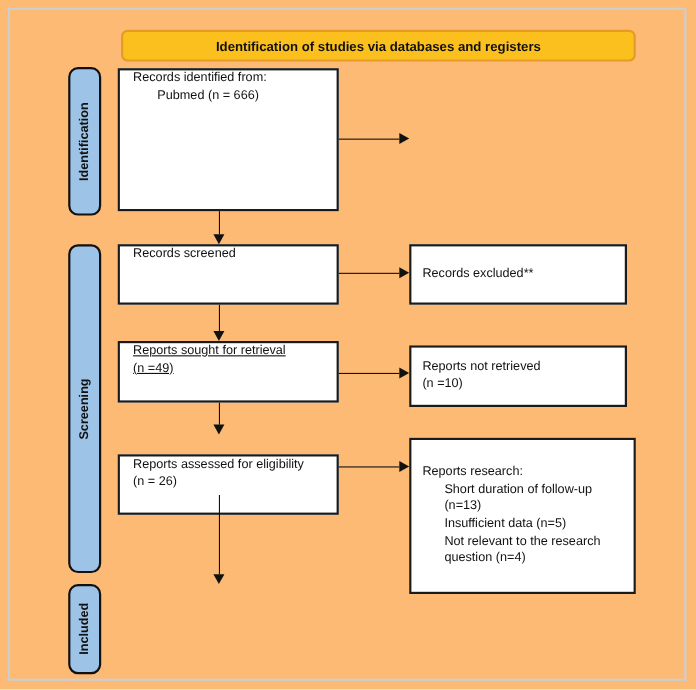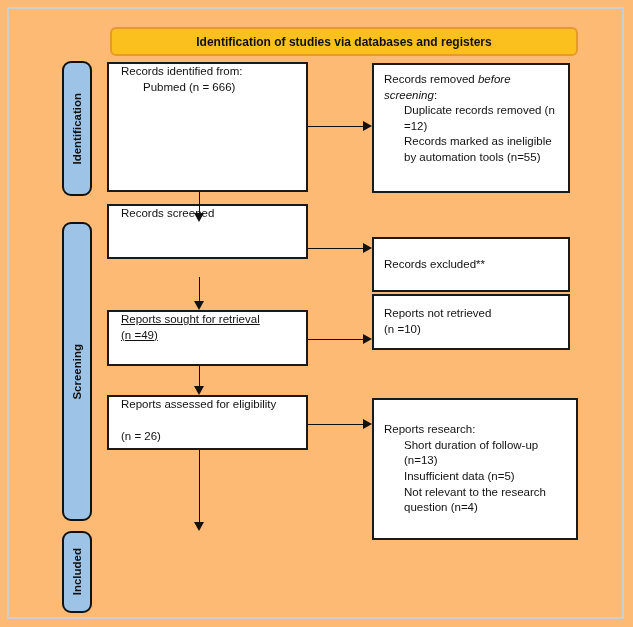--- a/index.html
+++ b/index.html
@@ -20,27 +20,27 @@
   .ribbon.screening{top:222px; height:295px;}
   .ribbon.included{top:531px; height:78px;}
   .box{position:absolute; background:#fff; border:2px solid #1a1a1a;
     font-size:11.5px; line-height:1.35; box-sizing:border-box;}
   .lbox{left:107px; width:201px; display:flex; flex-direction:column;
     justify-content:flex-start; padding-left:12px; padding-right:6px;}
   .rbox{left:372px; width:198px; box-sizing:border-box;}
   .rbox.centered{display:flex; flex-direction:column; justify-content:center; padding-left:10px; padding-right:6px;}
   .rbox.toppad{padding:7px 6px 0 10px;}
   .box1{top:62px; height:130px;}
-  .box2{top:204px; height:55px;}
+  .box2{top:222px; height:55px;}
   .box3{top:310px; height:56px;text-decoration:underline;}
-  .box4{top:395px; height:55px;gap:16px;}
+  .box4{top:413px; height:55px;}
   .box5{top:531px; height:78px;}
   .rbox1{top:63px; height:130px;}
-  .rbox2{top:237px; height:55px;}
-  .rbox3{top:294px; height:56px;}
+  .rbox2{top:222px; height:55px;}
+  .rbox3{top:314px; height:56px;}
   .rbox4{top:398px; height:142px; width:206px; display:flex; flex-direction:column; justify-content:center; padding-left:10px; padding-right:6px;}
   .indent{margin-left:22px;}
   .item{margin-left:20px;}
   .it{font-style:italic;}
   
   .varrow{position:absolute; width:0; border-left:1.6px solid #111;}
   .varrow::after{content:""; position:absolute; bottom:-9px; left:-6px;
     border:5px solid transparent; border-top:9px solid #111; border-bottom:none;}
   .harrow{position:absolute; height:0; border-top:1.6px solid #111;}
   .harrow::after{content:""; position:absolute; right:-9px; top:-5.8px;
@@ -83,27 +83,20 @@
   </div>
   <div class="box lbox box3">
     <div>Reports sought for retrieval</div>
     <div>(n =49)</div>
   </div>
   <div class="box lbox box4">
     <div>Reports assessed for eligibility</div>
     <div>(n = 26)</div>
   </div>
 
-  <div class="box rbox rbox1 toppad">
-    <div>
-      <span>Records removed </span><span class="it">before screening</span><span>:</span>
-    </div>
-    <div class="item">Duplicate records removed (n =12)</div>
-    <div class="item">Records marked as ineligible by automation tools (n=55)</div>
-  </div>
 
   <div class="box rbox rbox2 centered">
     <div>Records excluded**</div>
   </div>
 
   <div class="box rbox rbox3 centered">
     <div>Reports not retrieved</div>
     <div>(n =10)</div>
   </div>
 

